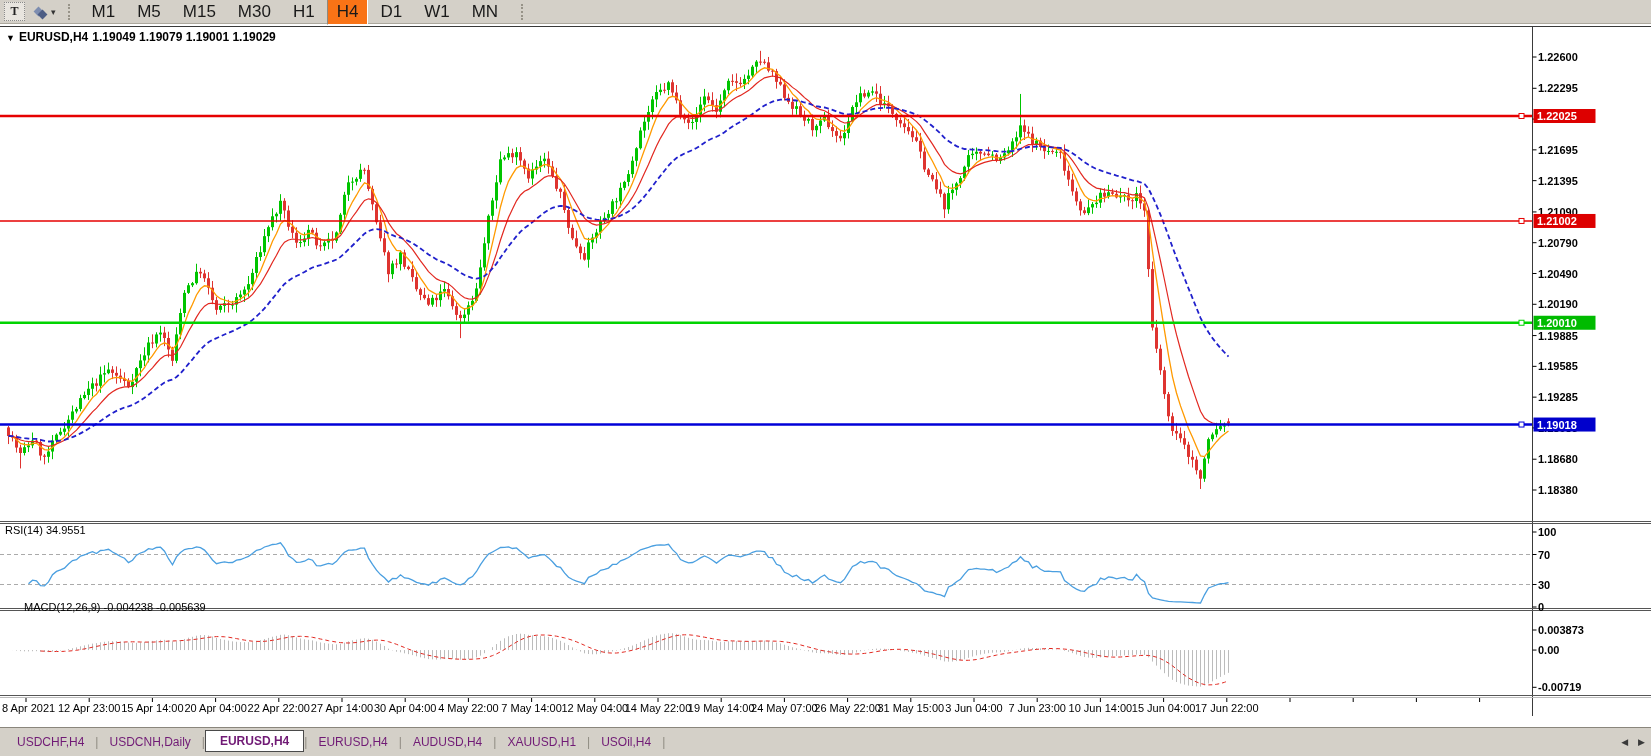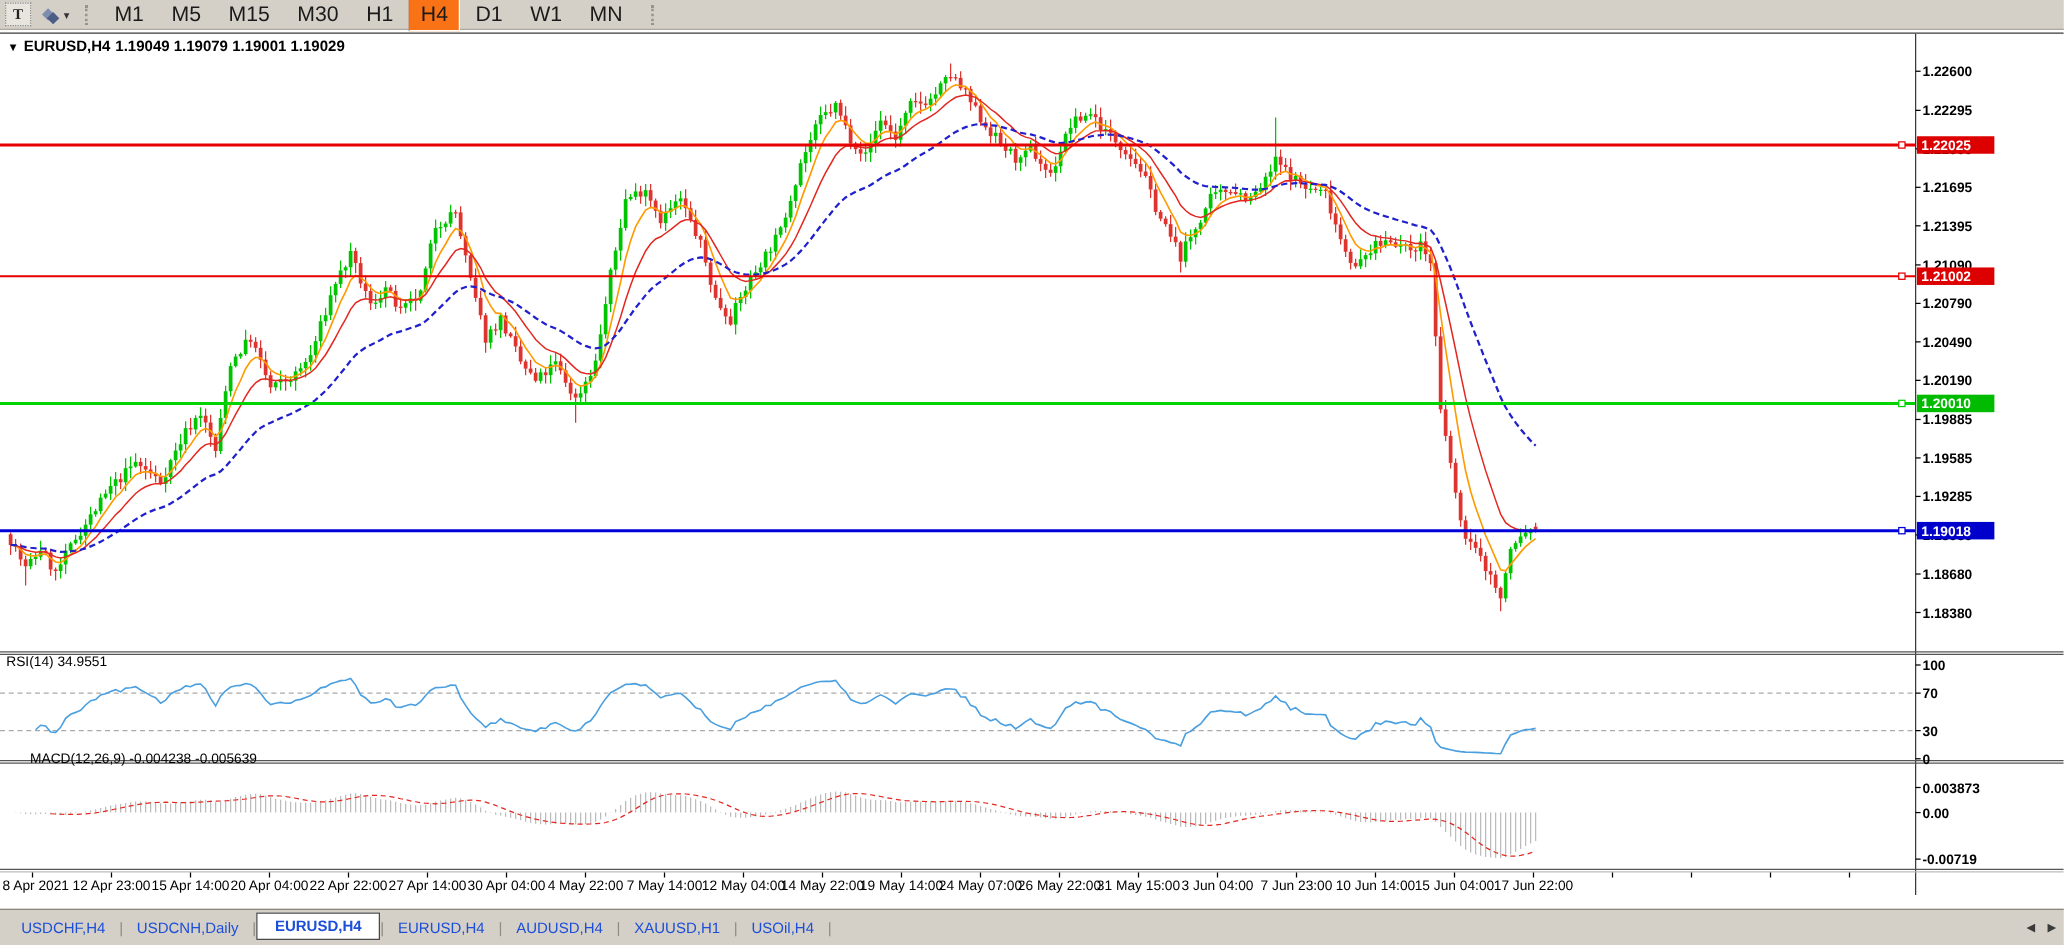--- a/index.html
+++ b/index.html
@@ -26,21 +26,21 @@
   .chart-title{position:absolute;left:6px;top:30px;z-index:10;font-size:12px;font-weight:bold;color:#000;}
   .chart-title .tri{font-size:9px;margin-right:4px;}
   .chart-title .ohlc{margin-left:4px;font-weight:bold;}
   .ind-label{position:absolute;left:5px;z-index:10;font-size:11px;color:#000;}
   #rsi-label{top:514px;margin-top:10px;}
   #macd-label{top:601px;margin-left:19px;}
 
   
   #tabs-bar{position:absolute;left:0;top:727px;width:1651px;height:29px;background:#d4d0c8;
             border-top:1px solid #8a867c;z-index:30;display:flex;align-items:center;padding-left:6px;box-sizing:border-box;}
-  .tab{font-size:12px;color:#1d4ed8;padding:3px 11px;white-space:nowrap;}
+  .tab{font-size:12px;color:#701a75;padding:3px 11px;white-space:nowrap;}
   .tab.active{background:#ffffff;border:1px solid #4a4a4a;font-weight:bold;position:relative;top:-1px;
               padding:3px 14px;z-index:2;}
   .tabsep{color:#8f8b82;font-size:12px;}
   .tab-arrows{position:absolute;right:6px;top:8px;display:flex;gap:10px;}
   .tab-arrow{font-size:9px;color:#3a3a3a;line-height:12px;}
 </style>
 </head>
 <body>
 
 <div id="app">

